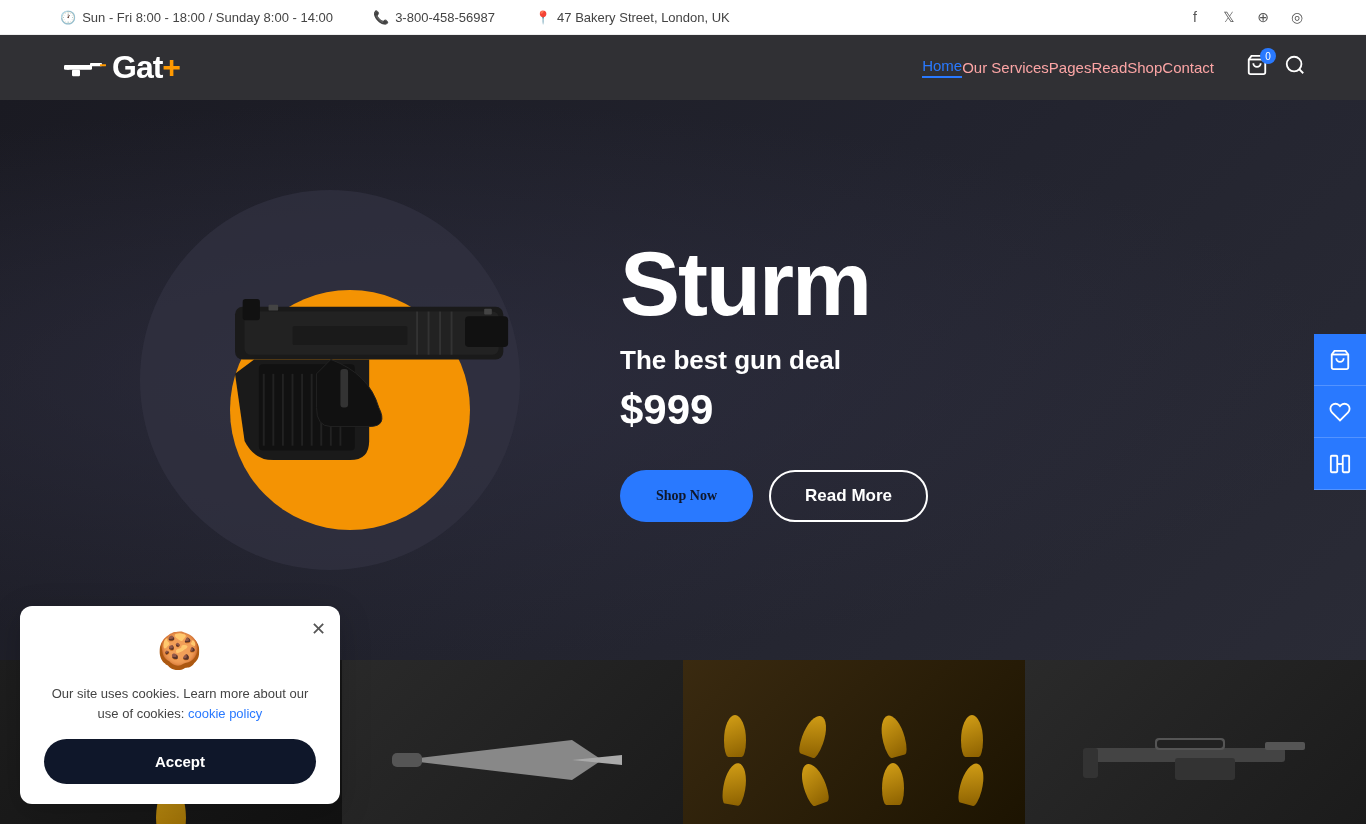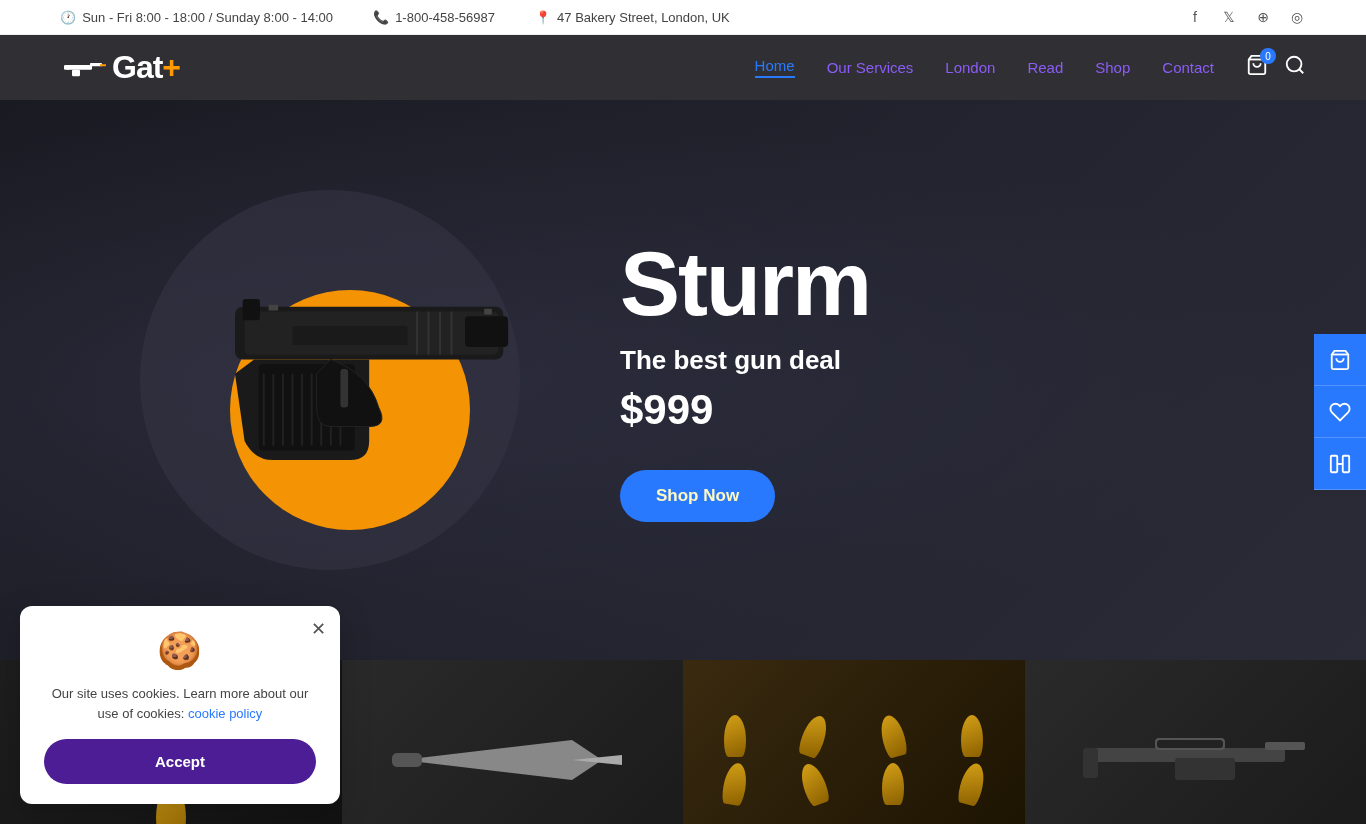--- a/index.html
+++ b/index.html
@@ -27,23 +27,23 @@
       background: rgba(30,30,35,0.92);
       padding: 14px 60px;
       display: flex;
       align-items: center;
       position: relative;
       z-index: 10;
     }
     .logo { display: flex; align-items: center; margin-right: auto; }
     .logo-text { color: #fff; font-size: 32px; font-weight: 800; letter-spacing: -1px; }
     .logo-accent { color: #f90; }
-    nav { display: flex; align-items: center; gap: 32px; }
+    nav { display: flex; align-items: center; }
     nav a {
-      color: #8b5cf6;
+      color: #fca5a5;
       text-decoration: none;
       font-size: 15px;
       font-weight: 500;
       cursor: pointer;
     }
     nav a.active { color: #2979ff; border-bottom: 2px solid #2979ff; padding-bottom: 2px; }
     .header-icons { display: flex; align-items: center; gap: 16px; margin-left: 32px; }
     .cart-btn {
       background: none; border: none; cursor: pointer; color: #fff;
       position: relative; font-size: 20px;
@@ -117,27 +117,28 @@
     }
     .hero-price {
       color: #fff;
       font-size: 42px;
       font-weight: 700;
       margin-bottom: 36px;
     }
     .hero-buttons { display: flex; gap: 16px; }
     .btn-shop {
       background: #2979ff;
-      color: #fef9c3;
+      color: #0f172a;
       border: none;
       padding: 16px 36px;
       border-radius: 50px;
-      font-size: 17px;
+      font-size: 14px;
       font-weight: 600;
       cursor: pointer;
+      font-family: Liberation Serif, serif;
     }
     .btn-read {
       background: transparent;
       color: #fff;
       border: 2px solid #fff;
       padding: 14px 34px;
       border-radius: 50px;
       font-size: 17px;
       font-weight: 600;
       cursor: pointer;
@@ -193,40 +194,40 @@
     .cookie-close {
       position: absolute; top: 12px; right: 14px;
       background: none; border: none; font-size: 18px; cursor: pointer; color: #555;
     }
     .cookie-icon { text-align: center; font-size: 36px; margin-bottom: 12px; }
     .cookie-text {
       font-size: 13px; color: #444; text-align: center; line-height: 1.5; margin-bottom: 16px;
     }
     .cookie-link { color: #2979ff; cursor: pointer; text-align: center; }
     .btn-accept {
-      background: #4c1d95; color: #fff; border: none;
+      background: #0f172a; color: #fff; border: none;
       width: 100%; padding: 14px;
       border-radius: 50px; font-size: 15px; font-weight: 600;
       cursor: pointer;
     }
 
     
     .gun-svg { width: 100%; }
   </style>
 </head>
 <body>
 
 <div class="topbar">
   <div class="topbar-item">
     <span>🕐</span>
     <span>Sun - Fri 8:00 - 18:00 / Sunday 8:00 - 14:00</span>
   </div>
   <div class="topbar-item">
     <span>📞</span>
-    <span>1-800-458-56987</span>
+    <span>3-800-458-56987</span>
   </div>
   <div class="topbar-item">
     <span>📍</span>
     <span>47 Bakery Street, London, UK</span>
   </div>
   <div class="topbar-socials">
     <span class="social-icon">f</span>
     <span class="social-icon">𝕏</span>
     <span class="social-icon">⊕</span>
     <span class="social-icon">◎</span>
@@ -243,21 +244,21 @@
       <rect x="30" y="32" width="20" height="16" rx="3" fill="#fff"></rect>
       <circle cx="20" cy="26" r="5" fill="none" stroke="#fff" stroke-width="2"></circle>
     </svg>
     <span class="logo-text">
       <span>Gat</span><span class="logo-accent">+</span>
     </span>
   </div>
   <nav>
     <a class="active">Home</a>
     <a>Our Services</a>
-    <a>London</a>
+    <a>Pages</a>
     <a>Read</a>
     <a>Shop</a>
     <a>Contact</a>
   </nav>
   <div class="header-icons">
     <button class="cart-btn">
       <svg width="22" height="22" viewBox="0 0 24 24" fill="none" stroke="currentColor" stroke-width="2">
         <path d="M6 2L3 6v14a2 2 0 002 2h14a2 2 0 002-2V6l-3-4z"></path>
         <line x1="3" y1="6" x2="21" y2="6"></line>
         <path d="M16 10a4 4 0 01-8 0"></path>
@@ -320,20 +321,21 @@
       </g>
     </svg>
   </div>
 
   <div class="hero-content">
     <h1 class="hero-title">Sturm</h1>
     <p class="hero-subtitle">The best gun deal</p>
     <p class="hero-price">$999</p>
     <div class="hero-buttons">
       <button class="btn-shop">Shop Now</button>
+      <button class="btn-read">Read More</button>
     </div>
   </div>
 </div>
 
 <div class="thumbnails">
   <div class="thumb thumb-1" style="background: linear-gradient(135deg,#1e1e1e,#111); position:relative; overflow:hidden;">
 
     <div style="position:absolute;bottom:20px;left:50%;transform:translateX(-50%);width:30px;height:55px;background:linear-gradient(160deg,#d4a017,#8b6000);border-radius:50% 50% 20% 20%/60% 60% 40% 40%;"></div>
   </div>
   <div class="thumb thumb-2" style="background: linear-gradient(135deg,#2a2a2a,#1a1a1a); position:relative; overflow:hidden;">

